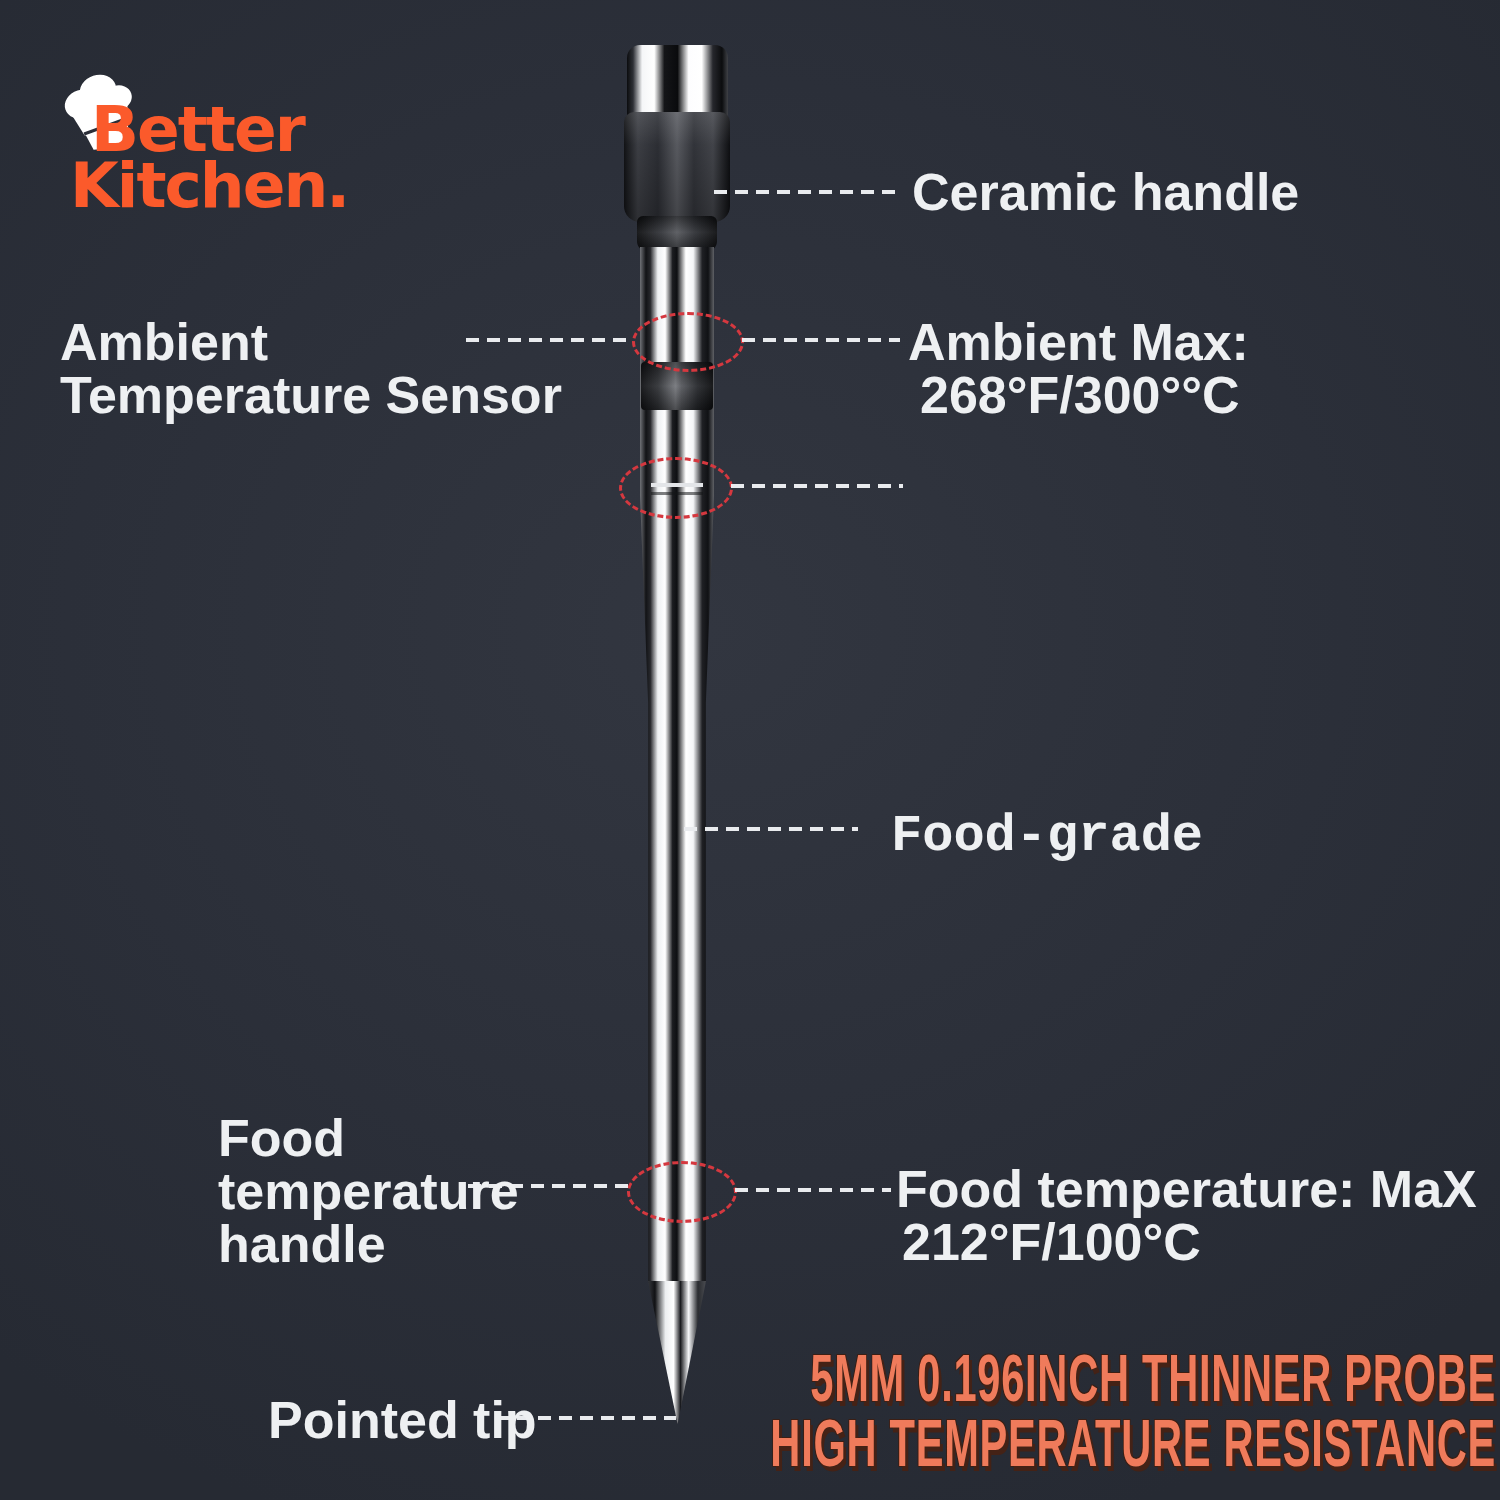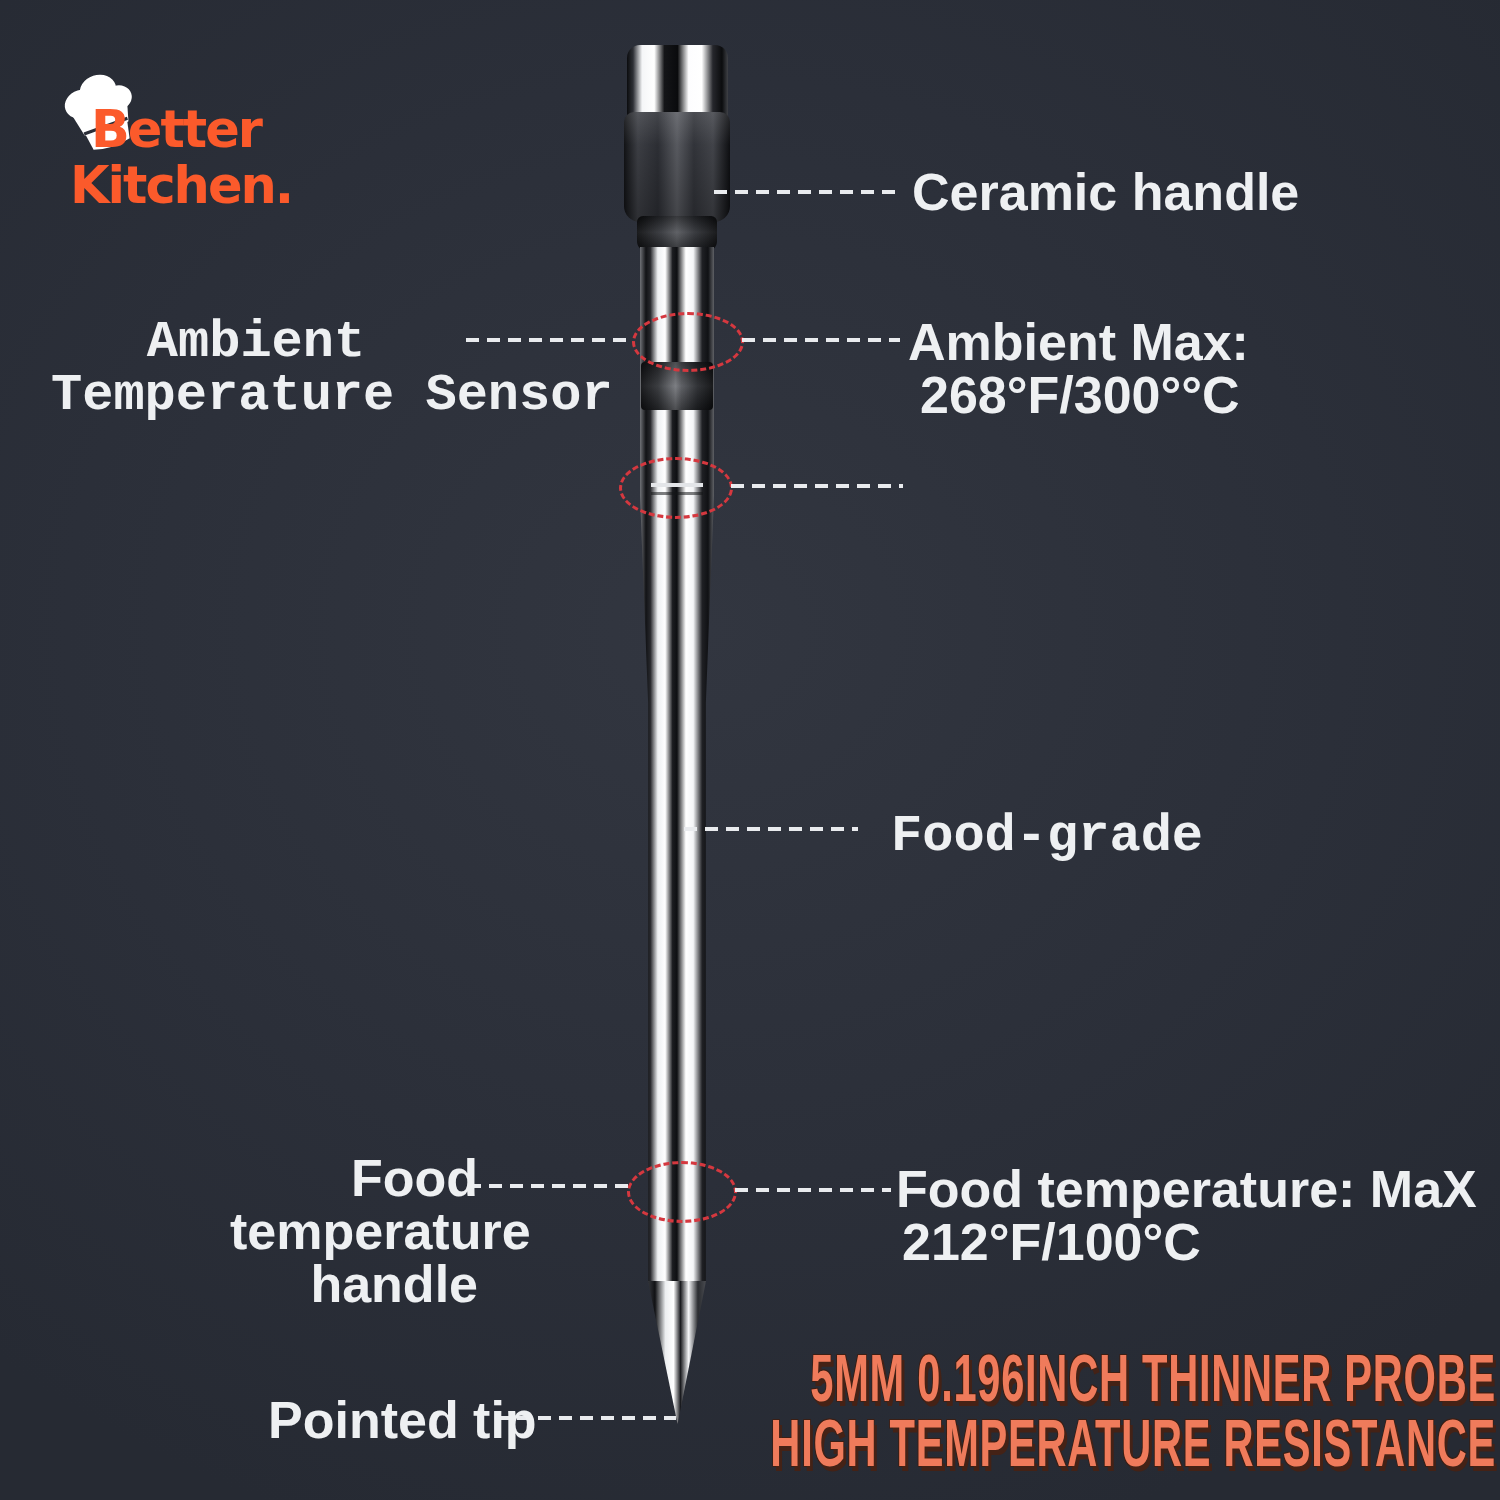--- a/index.html
+++ b/index.html
@@ -5,21 +5,21 @@
   html,body{margin:0;padding:0;background:#2b2f39;}
   #canvas{
     position:relative;width:1500px;height:1500px;overflow:hidden;
     background:radial-gradient(ellipse 1100px 950px at 47% 42%, #323640 0%, #2b2f39 58%, #262a33 100%);
     font-family:"Liberation Sans",sans-serif;
   }
   
   .logo{position:absolute;left:58px;top:62px;width:330px;height:190px;}
   .logo-hat{position:absolute;left:0;top:8px;width:86px;height:86px;transform:rotate(-18deg);z-index:1;}
   .logo-text{position:absolute;left:12px;top:40px;z-index:2;color:#fb5a2b;
-    font-family:"DejaVu Sans",sans-serif;font-weight:bold;font-size:51px;line-height:56px;letter-spacing:-2px;}
+    font-family:"DejaVu Sans",sans-serif;font-weight:bold;font-size:63px;line-height:56px;letter-spacing:-2px;}
   .logo-text .l1{display:block;padding-left:21px;}
   .logo-text .l2{display:block;}
   
   .probe-cap{position:absolute;left:627px;top:45px;width:101px;height:73px;
     border-radius:13px 13px 4px 4px;
     background:linear-gradient(90deg,#0b0c0e 0%,#2e3036 6%,#f5f6f8 15%,#ffffff 27%,#141518 37%,#0a0b0d 50%,#fdfdfe 61%,#ffffff 74%,#26272c 85%,#0b0c0e 94%,#3f4146 100%);}
   .probe-handle{position:absolute;left:624px;top:112px;width:106px;height:110px;
     border-radius:10px 10px 16px 16px;
     background:linear-gradient(180deg,rgba(255,255,255,0.10) 0%,rgba(0,0,0,0.05) 30%,rgba(0,0,0,0.28) 100%),
                linear-gradient(90deg,#121316 0%,#3f4147 13%,#2e3036 32%,#5c5e64 50%,#34363c 66%,#45474d 84%,#0e0f12 100%);}
@@ -51,26 +51,26 @@
   .d-ambient-r{left:742px;top:338px;width:158px;}
   .d-safety{left:731px;top:484px;width:172px;}
   .d-foodgrade{left:684px;top:827px;width:174px;}
   .d-foodtemp-l{left:468px;top:1184px;width:160px;}
   .d-foodtemp-r{left:735px;top:1188px;width:156px;}
   .d-tip{left:496px;top:1416px;width:180px;}
   
   .lbl{position:absolute;font-weight:700;font-size:52px;color:#eef0f2;line-height:53px;white-space:nowrap;}
   .lbl span{display:block;}
   .lbl-ceramic{left:912px;top:166px;}
-  .lbl-ambient-left{left:51px;top:316px;width:410px;text-align:center;font-family:Liberation Mono, monospace;}
+  .lbl-ambient-left{left:60px;top:316px;width:410px;text-align:left;}
   .lbl-ambient-max{left:908px;top:316px;}
   .lbl-ambient-max .i2{padding-left:12px;}
   .lbl-safety{left:913px;top:460px;}
   .lbl-foodgrade{left:891px;top:810px;font-family:Liberation Mono, monospace;}
-  .lbl-foodtemp-left{left:230px;top:1112px;width:248px;text-align:right;margin-top:40px;}
+  .lbl-foodtemp-left{left:218px;top:1112px;width:248px;text-align:left;}
   .lbl-foodtemp-max{left:896px;top:1163px;}
   .lbl-foodtemp-max .i2{padding-left:6px;}
   .lbl-tip{left:268px;top:1394px;}
   
   .banner{position:absolute;right:4px;top:1310px;text-align:right;color:#ef7b5b;font-weight:700;margin-top:36px;}
   .banner span{display:block;white-space:nowrap;font-size:57px;line-height:65px;letter-spacing:1px;
     transform:scale(0.73,1.16);transform-origin:100% 50%;
     text-shadow:4px 4px 0 #442216,-1px -1px 0 #3c1e13,1px -1px 0 #3c1e13,-1px 1px 0 #3c1e13;}
 </style>
 </head>

